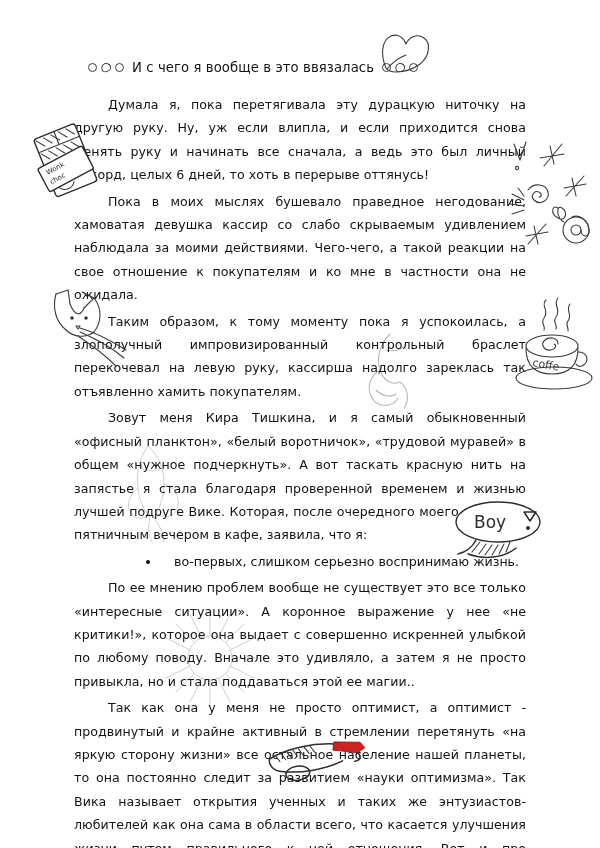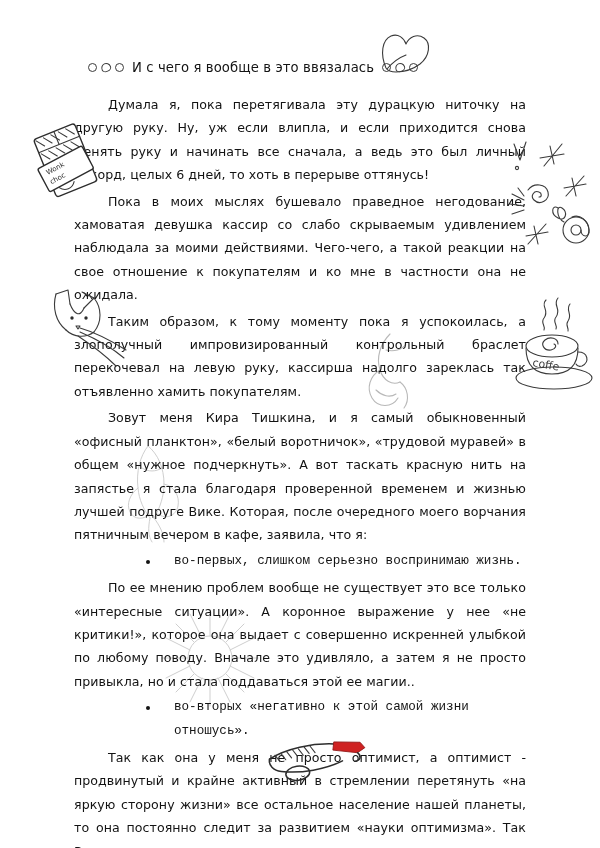--- a/index.html
+++ b/index.html
@@ -72,21 +72,20 @@
     list-style: none;
     margin: 3px 0 3px 0;
     padding: 0;
   }
   ul.bullets li {
     position: relative;
     font-size: 12.6px;
     line-height: 23.4px;
     color: #131313;
     padding-left: 100px;
-    font-family: Liberation Mono, monospace;
   }
   ul.bullets li .dot {
     position: absolute;
     left: 72px;
     top: 10px;
     width: 4px;
     height: 4px;
     background: #131313;
     border-radius: 50%;
   }
@@ -198,26 +197,20 @@
 
     <ul class="bullets">
       <li>
         <span class="dot"></span>
         <span>во-первых, слишком серьезно  воспринимаю жизнь.</span>
       </li>
     </ul>
 
     <p class="para">По ее мнению проблем вообще не существует это все только «интересные ситуации». А коронное выражение у нее «не критики!», которое она выдает с совершенно искренней улыбкой по любому поводу. Вначале это удивляло, а затем я не просто привыкла, но и стала поддаваться этой ее магии..</p>
 
-    <ul class="bullets">
-      <li>
-        <span class="dot"></span>
-        <span>во-вторых  «негативно к этой самой жизни отношусь».</span>
-      </li>
-    </ul>
 
     <p class="para">Так как она у меня не просто оптимист, а оптимист - продвинутый и крайне активный в стремлении перетянуть «на яркую сторону жизни» все остальное население нашей планеты, то она постоянно следит за развитием «науки оптимизма». Так Вика называет открытия ученных и таких же энтузиастов-любителей как она сама в области всего, что касается улучшения жизни путем правильного к ней отношения. Вот и про фиолетовый браслет Уилла Боуэна прознала. Суть упражнения в том, что бы 21 день проходить без жалоб, критики, сплетен и недовольств. А если не получается человек должен перевесить браслет на другую руку и начать новый отсчет.</p>
   </div>
 
   <div class="doodle" style="left:378px; top:28px;">
     <svg width="56" height="48" viewBox="0 0 56 48" aria-hidden="true">
       <path class="ink-thin" d="M8 40 C2 26 4 12 13 8 C20 5 26 10 28 16 C31 9 39 5 46 10 C53 15 52 28 42 36 C34 42 26 44 18 44 C13 44 10 43 8 40 Z"></path>
       <path class="ink-thin" d="M9 41 C14 35 20 30 28 27"></path>
     </svg>
   </div>
@@ -294,20 +287,33 @@
       <ellipse class="ink-thin" cx="40" cy="50" rx="26" ry="11"></ellipse>
 
       <path class="ink-thin" d="M46 48 C46 42 38 40 33 44 C28 48 32 55 39 54 C44 53 45 49 42 48"></path>
 
       <path class="ink-thin" d="M66 56 C76 56 78 66 70 70 C67 71 65 70 64 68"></path>
 
       <text class="cup-text" x="20" y="70" transform="rotate(10 20 70)">coffe</text>
     </svg>
   </div>
 
+  <div class="doodle" style="left:446px; top:494px;">
+    <svg width="112" height="72" viewBox="0 0 112 72" aria-hidden="true">
+      <ellipse class="ink-white" cx="52" cy="28" rx="42" ry="20"></ellipse>
+      <text class="bubble-text" x="28" y="34">Воу</text>
+
+      <path class="ink" d="M78 18 L90 18 L84 27 Z"></path>
+      <circle class="ink-fill" cx="82" cy="34" r="2"></circle>
+
+      <path class="ink" d="M30 46 C26 54 20 58 12 60"></path>
+      <path class="ink-thin" d="M34 48 L26 58 M40 50 L33 60 M46 51 L39 61 M52 51 L46 61 M58 50 L53 60 M64 48 L60 58"></path>
+      <path class="ink" d="M22 60 C38 66 58 64 70 54"></path>
+    </svg>
+  </div>
 
   <div class="doodle" style="left:262px; top:736px;">
     <svg width="116" height="46" viewBox="0 0 116 46" aria-hidden="true">
       <g transform="rotate(-8 58 23)">
         <path class="ink" d="M8 16 C26 8 52 6 74 10"></path>
         <path class="ink" d="M8 16 C6 22 10 28 18 30 C38 35 62 34 80 28"></path>
         <path class="ink-thin" d="M14 13 L18 20 M20 12 L24 19 M26 11 L30 18 M32 10 L36 17 M38 10 L42 17 M44 9 L48 16 M50 9 L54 16"></path>
 
         <ellipse class="ink" cx="34" cy="34" rx="12" ry="7"></ellipse>
 

